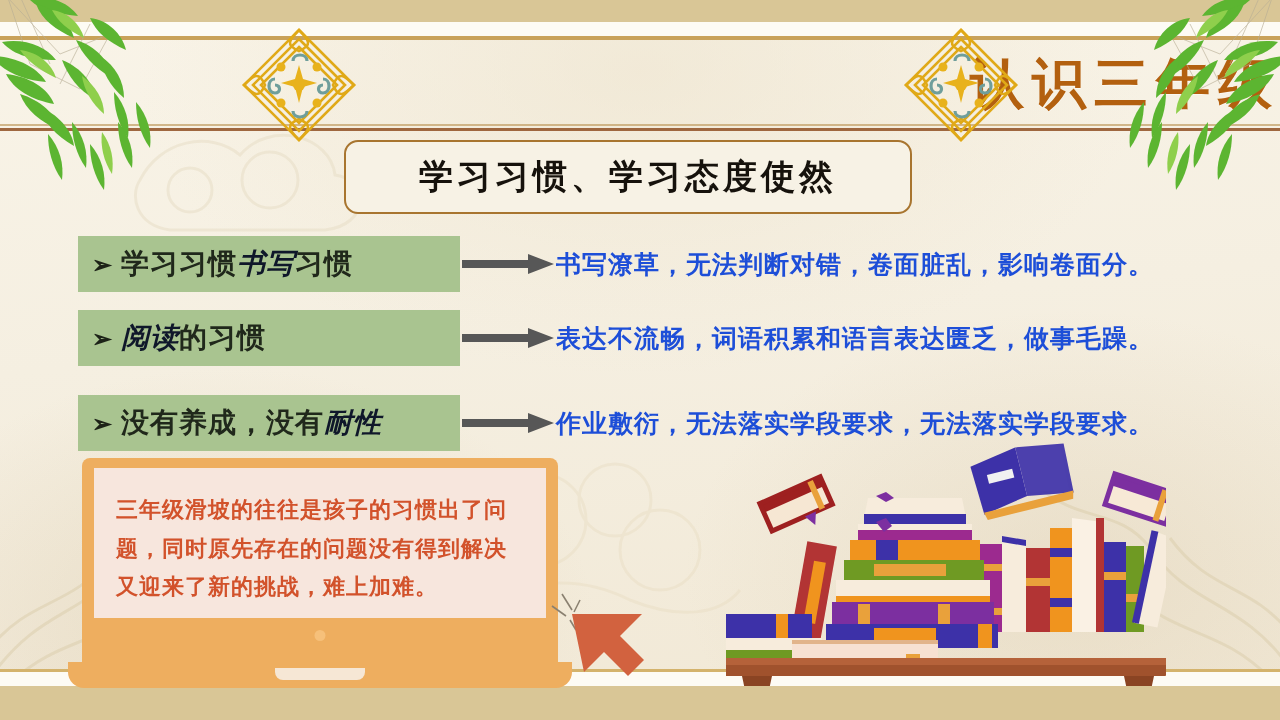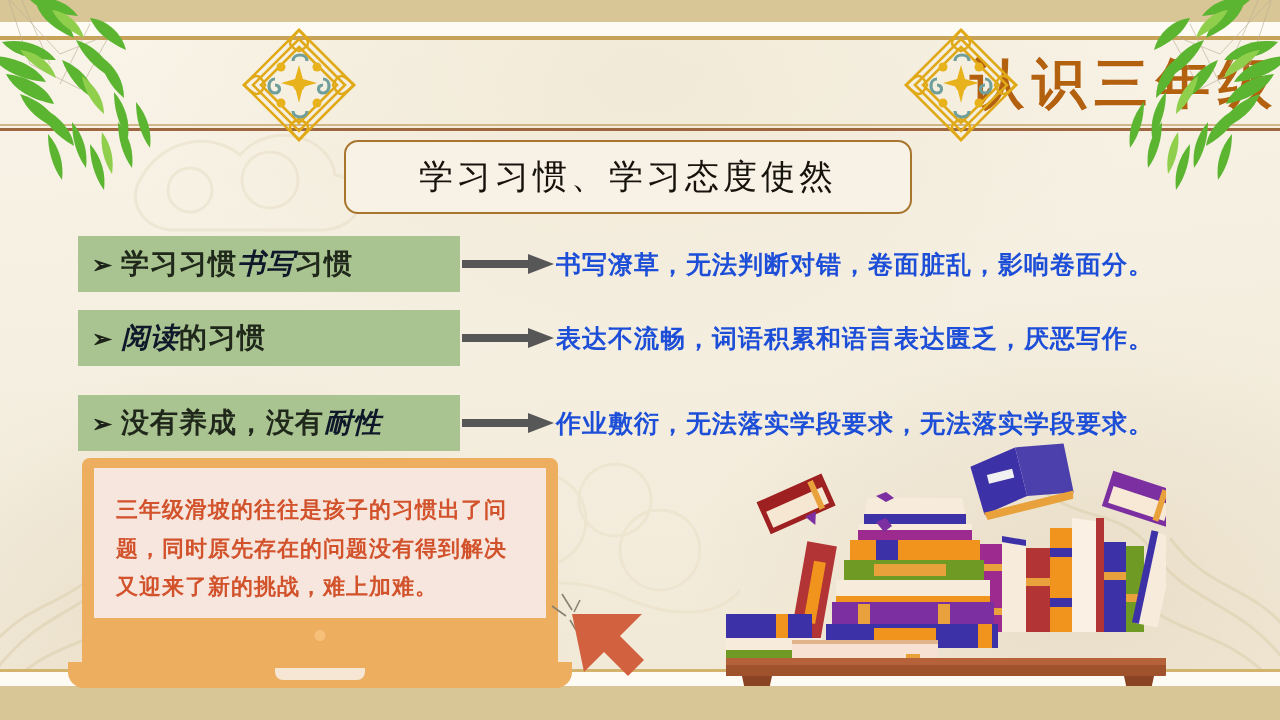--- a/index.html
+++ b/index.html
@@ -63,21 +63,21 @@
   .bamboo-left  { left:-10px;  top:-6px;  width:250px; height:230px; }
   .bamboo-right { right:-10px; top:-6px;  width:250px; height:230px; transform: scaleX(-1); }
 
   
   .subtitle {
     position:absolute; left:344px; top:140px; width:568px; height:74px;
     border:2px solid #a8752f; border-radius:14px;
     background:#f7f2e5;
     display:flex; align-items:center; justify-content:center;
     font-family:"DejaVu Serif","Liberation Serif",serif;
-    font-size:34px; font-weight:400; letter-spacing:4px; color:#16120c;
+    font-size:34px; font-weight:700; letter-spacing:4px; color:#16120c;
   }
 
   
   .row { position:absolute; left:0; right:0; height:56px; }
   .row-1 { top:236px; }
   .row-2 { top:310px; }
   .row-3 { top:395px; }
 
   .green-box {
     position:absolute; left:78px; width:382px; height:56px;
@@ -328,21 +328,21 @@
 
   <div class="row row-2">
     <div class="green-box">
       <span class="caret">➢</span>
       <span class="hl">阅读</span>
       <span>的习惯</span>
     </div>
     <svg class="connector" viewBox="0 0 92 20">
       <path d="M0,6 L66,6 L66,0 L92,10 L66,20 L66,14 L0,14 Z" fill="#575757"></path>
     </svg>
-    <div class="right-text">表达不流畅，词语积累和语言表达匮乏，厌恶写作。</div>
+    <div class="right-text">表达不流畅，词语积累和语言表达匮乏，做事毛躁。</div>
   </div>
 
   <div class="row row-3">
     <div class="green-box">
       <span class="caret">➢</span>
       <span>没有养成，没有</span>
       <span class="hl">耐性</span>
       <span></span>
     </div>
     <svg class="connector" viewBox="0 0 92 20">

